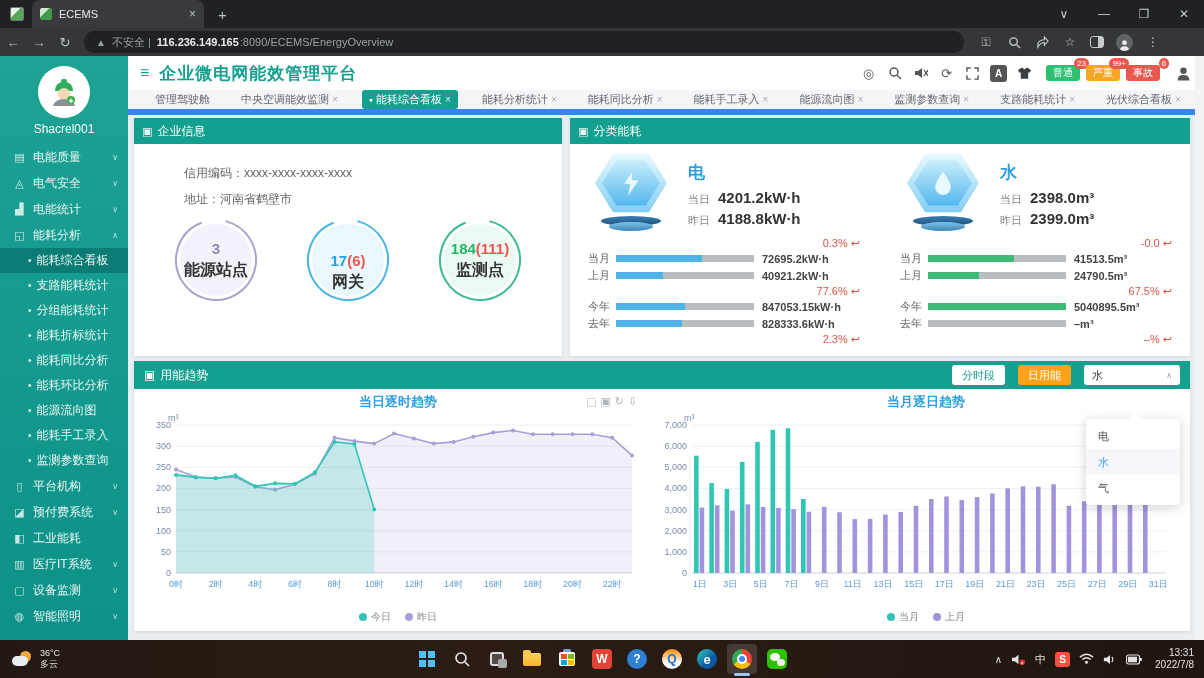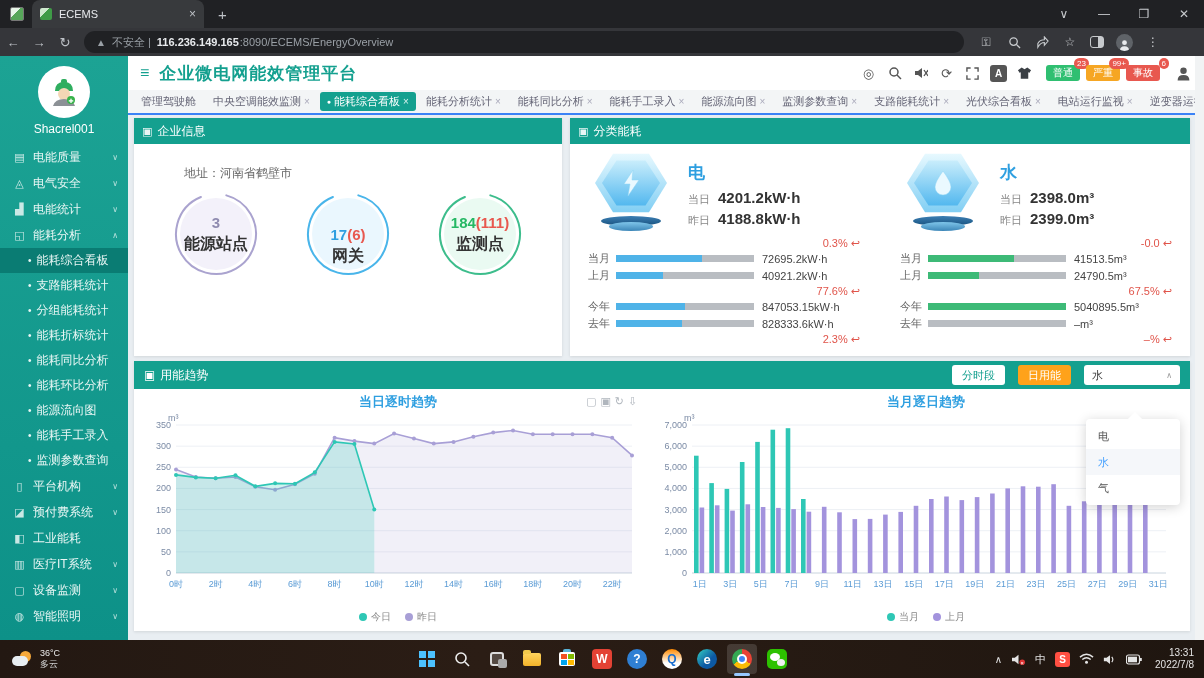--- a/index.html
+++ b/index.html
@@ -36,21 +36,21 @@
   .msub:before{content:"•";margin-right:5px;font-size:10px;}
   .msub.on{background:#0a7c73;}
   .main{flex:1;display:flex;flex-direction:column;min-width:0;}
   .apphead{height:34px;background:#fff;display:flex;align-items:center;padding:0 12px;gap:10px;}
   .burger{color:#14a08f;font-size:16px;}
   .apptitle{color:#14a08f;font-size:17px;font-weight:bold;letter-spacing:1px;}
   .hicons{margin-left:auto;display:flex;align-items:center;gap:9px;color:#555;font-size:13px;}
   .hico{width:17px;height:17px;display:flex;align-items:center;justify-content:center;}
   .badge{position:relative;height:16px;line-height:16px;padding:0 7px;border-radius:3px;color:#fff;font-size:10px;margin-right:6px;}
   .badge sup{position:absolute;top:-7px;right:-9px;background:#e8584f;color:#fff;border-radius:7px;font-size:8px;padding:0 3px;line-height:11px;}
-  .tabbar{height:25px;background:#f3f5f6;border-bottom:2px solid #3b82f6;display:flex;align-items:center;padding-left:6px;gap:3px;overflow:hidden;}
+  .tabbar{height:25px;background:#f3f5f6;border-bottom:6px solid #3b82f6;display:flex;align-items:center;padding-left:20px;gap:17px;overflow:hidden;}
   .ttab{font-size:11px;color:#667;padding:2px 7px;white-space:nowrap;cursor:pointer;display:flex;align-items:center;gap:3px;}
   .ttab .tx{color:#aab;font-size:10px;}
   .ttab.on{background:#14a08f;color:#fff;border-radius:3px;}
   .ttab.on .tx{color:#d8f2ee;}
   .ttab.on:before{content:"●";font-size:7px;}
   .content{flex:1;position:relative;}
   .panel{position:absolute;background:#fff;box-shadow:0 1px 3px rgba(0,0,0,.10);}
   .phead{height:26px;background:#14a08f;color:#fff;display:flex;align-items:center;font-size:12px;padding:0 8px;gap:5px;}
   .phead .pic{font-size:11px;opacity:.9;}
   
@@ -79,21 +79,21 @@
   .catinfo{padding-top:2px;}
   .catname{color:#2e9fe0;font-size:17px;font-weight:bold;margin-bottom:5px;}
   .vrow{display:flex;align-items:baseline;gap:8px;margin-top:3px;}
   .vrow .sl{font-size:11px;color:#888;}
   .vrow .bv{font-size:15px;font-weight:bold;color:#333;}
   .pctline{text-align:right;color:#e0544a;font-size:11px;height:14px;line-height:14px;}
   .mrow{display:flex;align-items:center;height:17px;font-size:11px;}
   .mrow .ml{width:28px;color:#666;flex-shrink:0;}
   .track{flex:1;height:7px;background:#b9bdc2;overflow:hidden;}
   .fillb{height:100%;}
-  .mv{margin-left:8px;color:#444;width:98px;flex-shrink:0;}
+  .mv{margin-left:8px;color:#444;width:98px;flex-shrink:0;font-weight:bold;}
   
   #p3{left:6px;top:246px;width:1056px;height:270px;}
   .p3head{height:28px;background:#14a08f;color:#fff;display:flex;align-items:center;font-size:12px;padding:0 10px;gap:5px;}
   .p3head .sp{flex:1;}
   .btnw{height:20px;padding:0 10px;background:#fff;color:#14a08f;border-radius:3px;font-size:11px;line-height:20px;cursor:pointer;}
   .btno{height:20px;padding:0 10px;background:#ffa21a;color:#fff;border-radius:3px;font-size:11px;line-height:20px;margin-left:8px;cursor:pointer;}
   .sel{width:96px;height:20px;background:#fff;border-radius:3px;margin-left:8px;display:flex;align-items:center;justify-content:space-between;padding:0 8px;color:#333;font-size:11px;cursor:pointer;}
   .sel .sc{color:#999;font-size:8px;}
   .p3b{position:relative;padding-top:4px;}
   .ctitles{display:flex;height:20px;position:relative;}
@@ -335,20 +335,21 @@
       </div>
 
     <div class="content">
 
       <div class="panel" id="p1">
         <div class="phead">
           <span class="pic">▣</span>
           <span>企业信息</span>
         </div>
         <div class="p1b">
+          <div class="fline"><span>信用编码：</span><span>xxxx-xxxx-xxxx-xxxx</span></div>
           <div class="fline"><span>地址：</span><span>河南省鹤壁市</span></div>
           <div class="stats" id="stats">
               <div class="stat">
                 <svg width="96" height="96">
                   <circle cx="42" cy="42" r="36" fill="#f3f1fa"></circle>
                   <circle cx="42" cy="42" r="40" fill="none" stroke="#aaa3cf" stroke-width="2" stroke-dasharray="225 27" stroke-linecap="round" transform="rotate(-75 42 42)"></circle>
                 </svg>
                 <div class="inner">
                   <div class="num" style="color: rgb(143, 139, 176);">3</div>
                   <div class="slb">能源站点</div>

